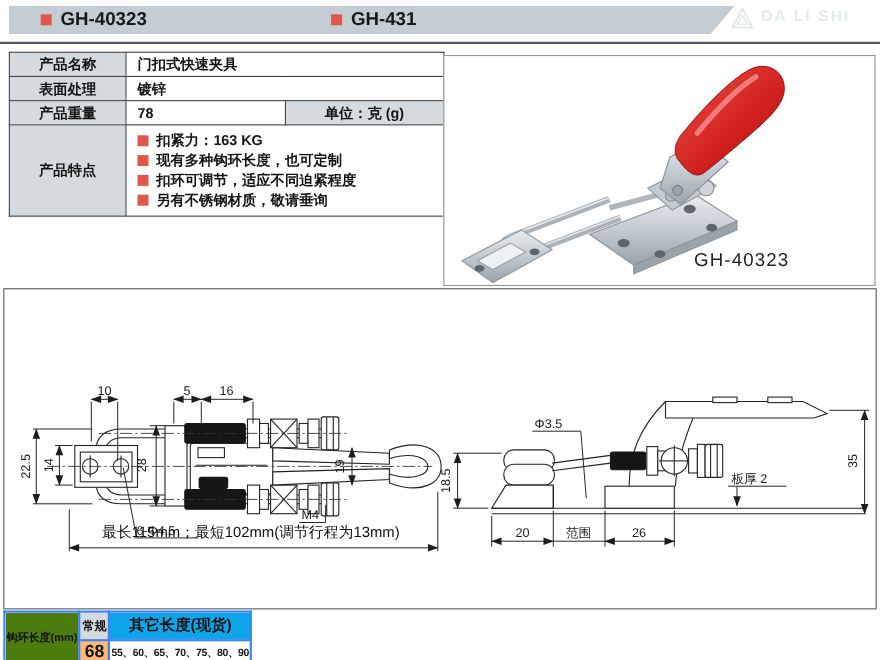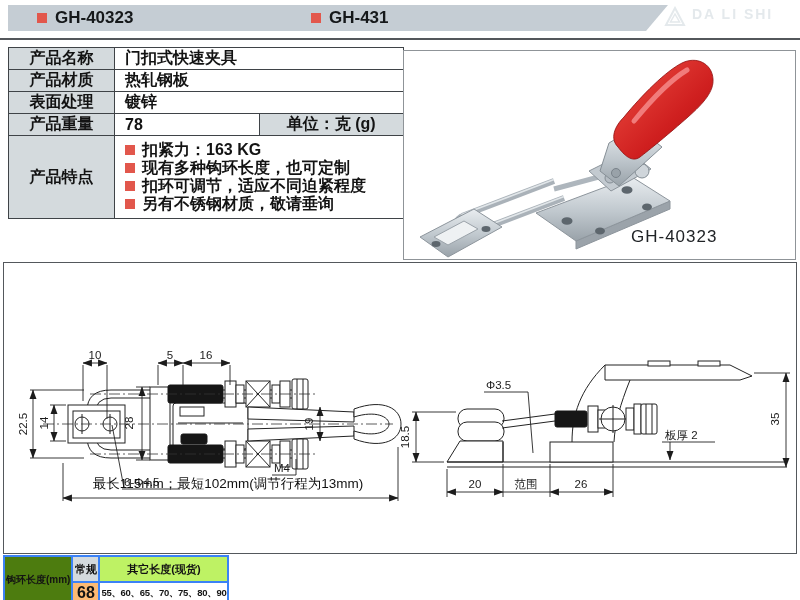--- a/index.html
+++ b/index.html
@@ -5,28 +5,28 @@
   html,body { margin:0; padding:0; background:#ffffff; }
   .page { position:relative; width:800px; height:600px; background:#ffffff; overflow:hidden;
           font-family:Liberation Sans, sans-serif; }
 
   
   .header-bar { position:absolute; left:8px; top:5px; width:660px; height:26px; background:#c5cdd4;
                 clip-path:polygon(0 0,100% 0,calc(100% - 22px) 100%,0 100%); }
   .tab { position:absolute; top:0; height:26px; display:flex; align-items:center; gap:8px;
          font-weight:bold; font-size:17px; color:#15181a; }
   .tab .bullet { width:10px; height:10px; background:#e2574c; flex:none; }
-  .tab1 { left:29px; } .tab2 { left:303px; }
+  .tab1 { left:29px; } .tab2 { left:293px; }
   .watermark { position:absolute; left:664px; top:6px; width:132px; height:28px; color:#e4e9ec;
                display:flex; align-items:flex-start; gap:6px; font-weight:bold; font-size:14px; letter-spacing:2px; }
   .divider { position:absolute; left:0; top:38px; width:800px; height:2px; background:#53575b; }
 
   
   .spec-table { position:absolute; left:8px; top:47px; width:396px; border-collapse:collapse; table-layout:fixed; }
-  .spec-table td { border:1px solid #3f4347; font-size:16px; font-weight:bold; color:#131313;
+  .spec-table td { border:1px solid #3f4347; font-size:13px; font-weight:bold; color:#131313;
                    padding:0; overflow:hidden; white-space:nowrap; }
   .spec-table td.lbl { width:105px; background:#d4dadd; text-align:center; height:21px; }
   .spec-table td.val { padding-left:10px; }
   .spec-table td.unit { width:89px; background:#d4dadd; text-align:center; }
   .spec-table td.feat-cell { padding:5px 4px 5px 10px; white-space:normal; }
   .feat { display:flex; align-items:flex-start; gap:7px; line-height:18px; }
   .feat .sq { width:10px; height:10px; background:#e2574c; margin-top:4px; flex:none; }
 
   
   .photo-box { position:absolute; left:403px; top:50px; width:391px; height:208px;
@@ -44,21 +44,21 @@
   svg .cl  { stroke:#333333; stroke-width:0.8; stroke-dasharray:11 3 2 3; fill:none; }
   svg text.dm { font-size:11.5px; fill:#1a1a1a; font-weight:normal; }
   svg text.note { font-size:13.5px; fill:#111111; }
 
   
   .len-table { position:absolute; left:3px; top:555px; border-collapse:collapse; table-layout:fixed; }
   .len-table td { border:2px solid #3b82f6; font-weight:bold; color:#131313; text-align:center;
                   overflow:hidden; white-space:nowrap; }
   .len-table td.rowlbl { width:57px; background:#4d7c0f; font-size:10px; }
   .len-table td.h1 { width:23px; background:#d4dadd; font-size:11px; height:22px; }
-  .len-table td.h2 { width:122px; background:#bef264; font-size:11px; }
+  .len-table td.h2 { width:122px; background:#0ea5e9; font-size:14px; }
   .len-table td.v1 { font-size:16px; height:17px; background:#fdba74; }
   .len-table td.v2 { font-size:9.5px; letter-spacing:-0.3px; background:#fff; }
 </style>
 </head>
 <body>
 
 <div class="page">
 
   <div class="header-bar">
     <span class="tab tab1">
@@ -77,24 +77,20 @@
     </svg>
     <span>DA LI SHI</span>
   </div>
   <div class="divider"></div>
 
   <table class="spec-table">
     <tbody>
         <tr>
       <td class="lbl">产品名称</td>
       <td class="val" colspan="2">门扣式快速夹具</td>
-    </tr>
-    <tr>
-      <td class="lbl">产品材质</td>
-      <td class="val" colspan="2">热轧钢板</td>
     </tr>
     <tr>
       <td class="lbl">表面处理</td>
       <td class="val" colspan="2">镀锌</td>
     </tr>
     <tr>
       <td class="lbl">产品重量</td>
       <td class="val">78</td>
       <td class="unit">单位：克 (g)</td>
     </tr>

